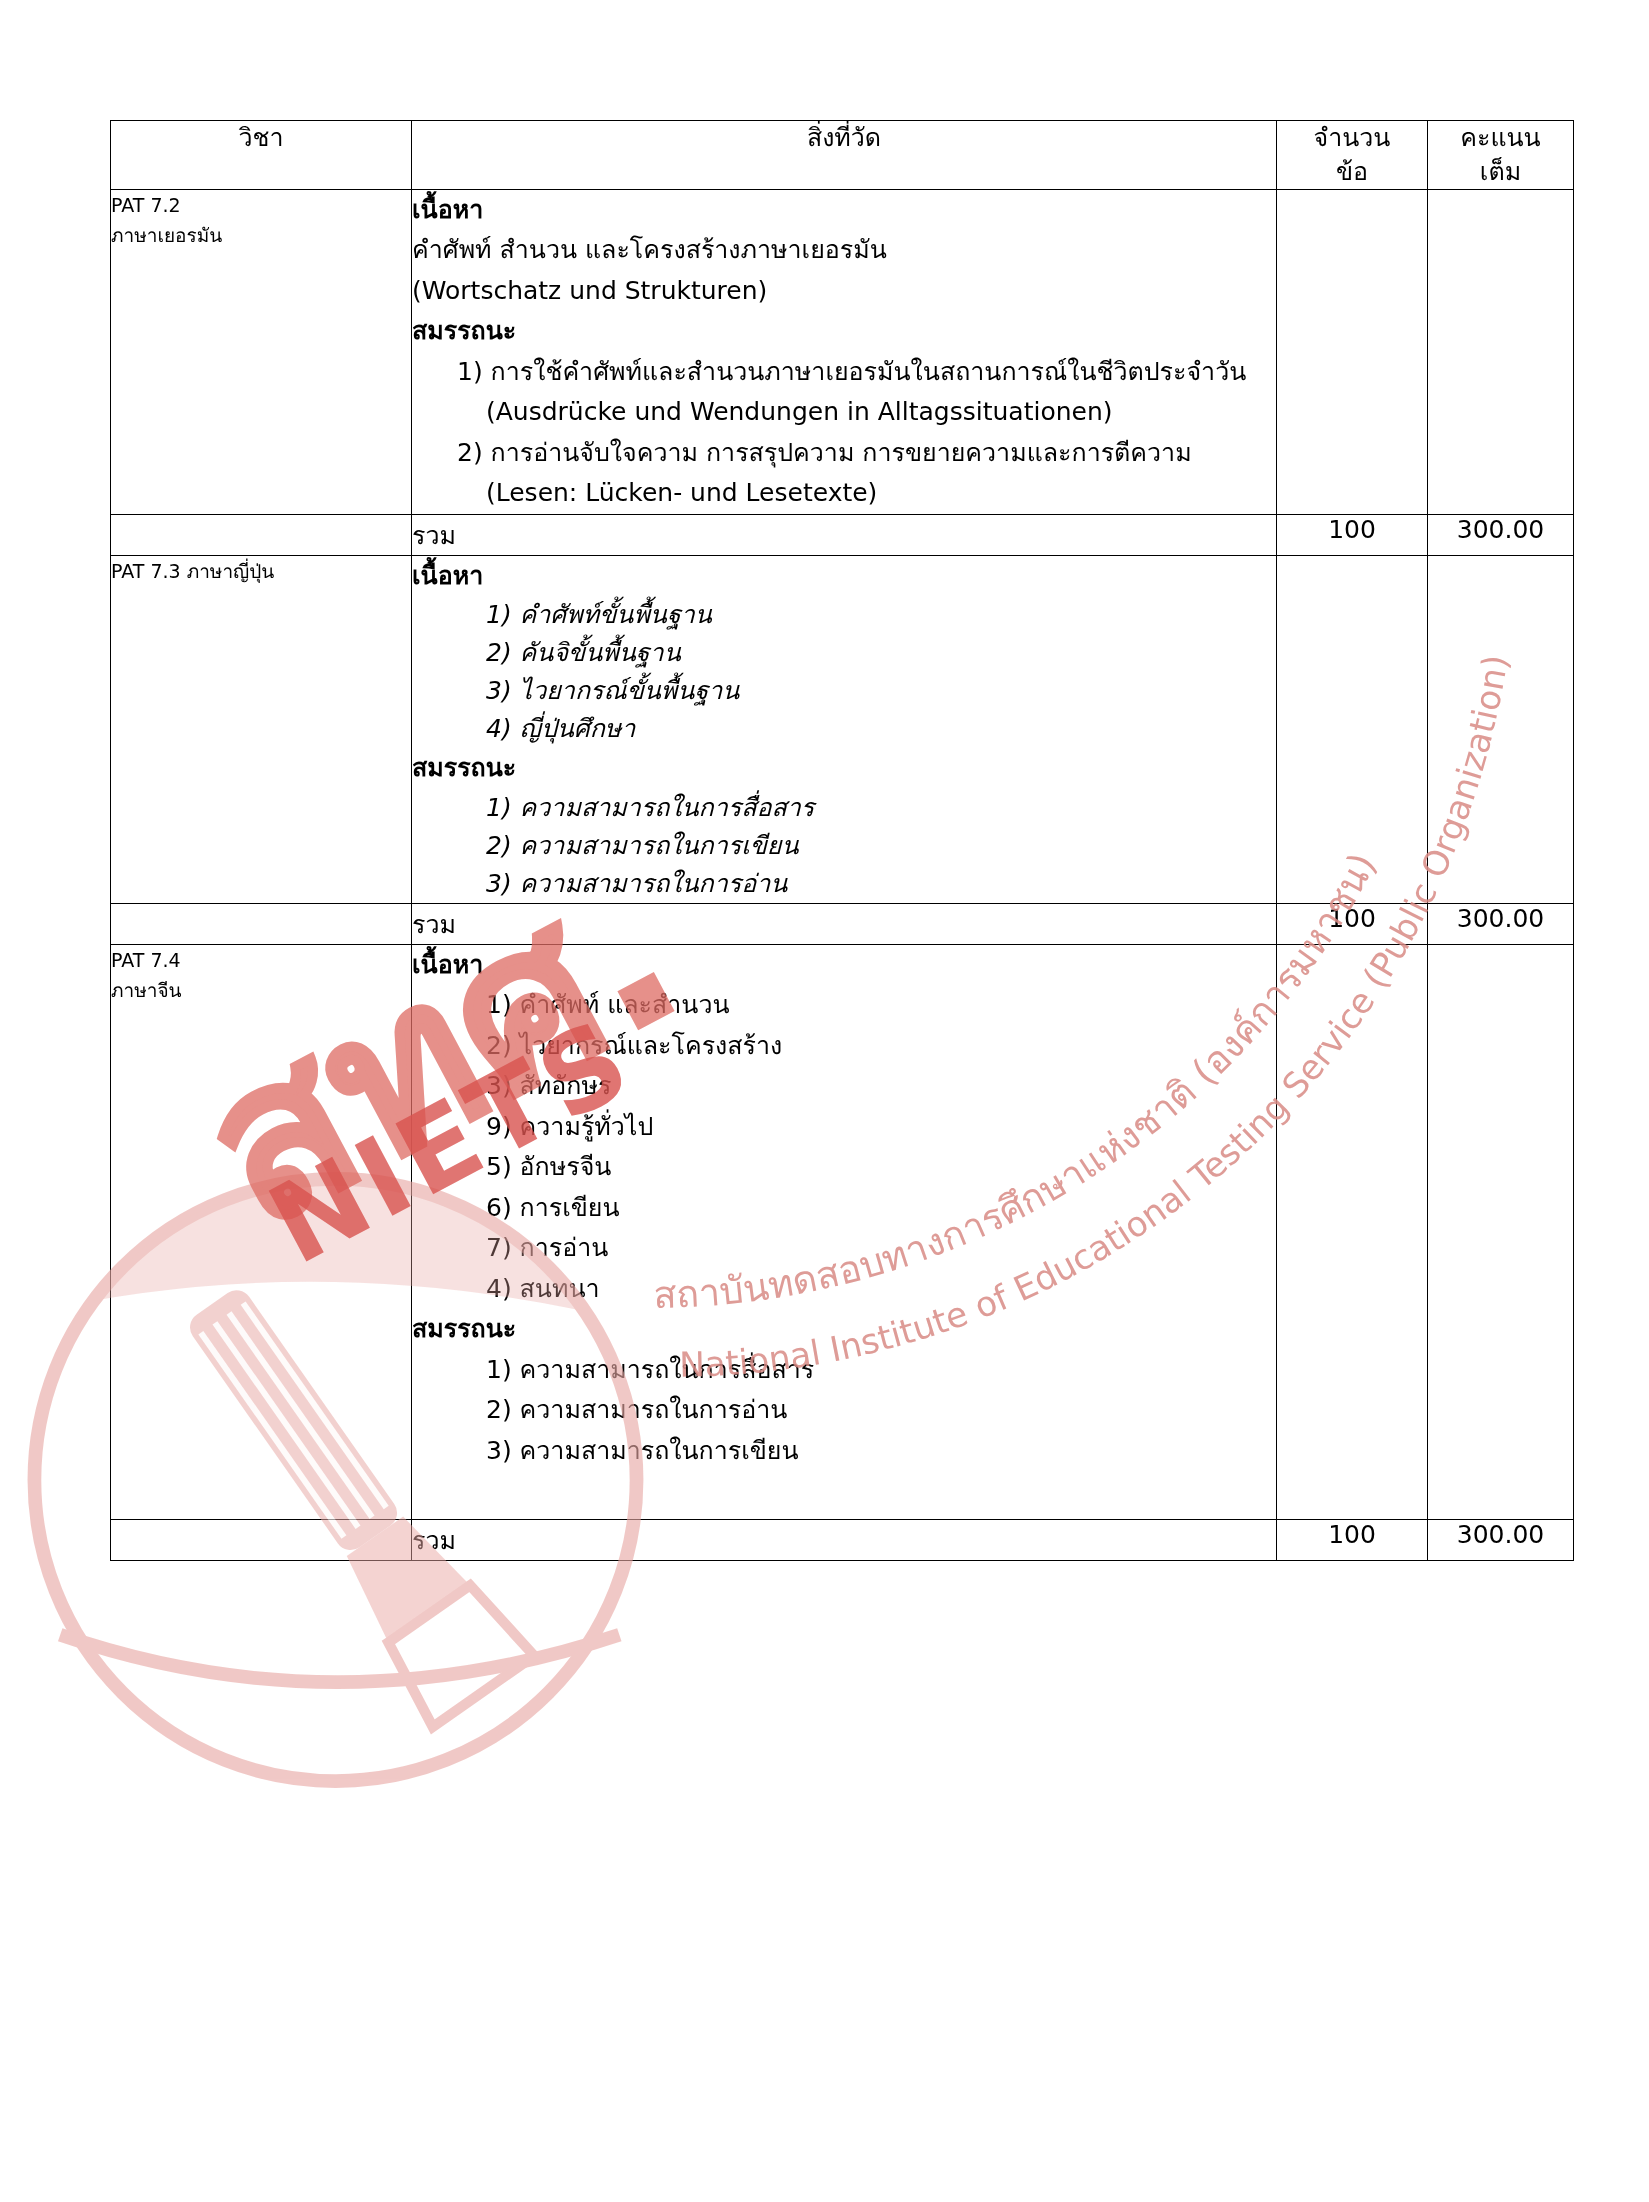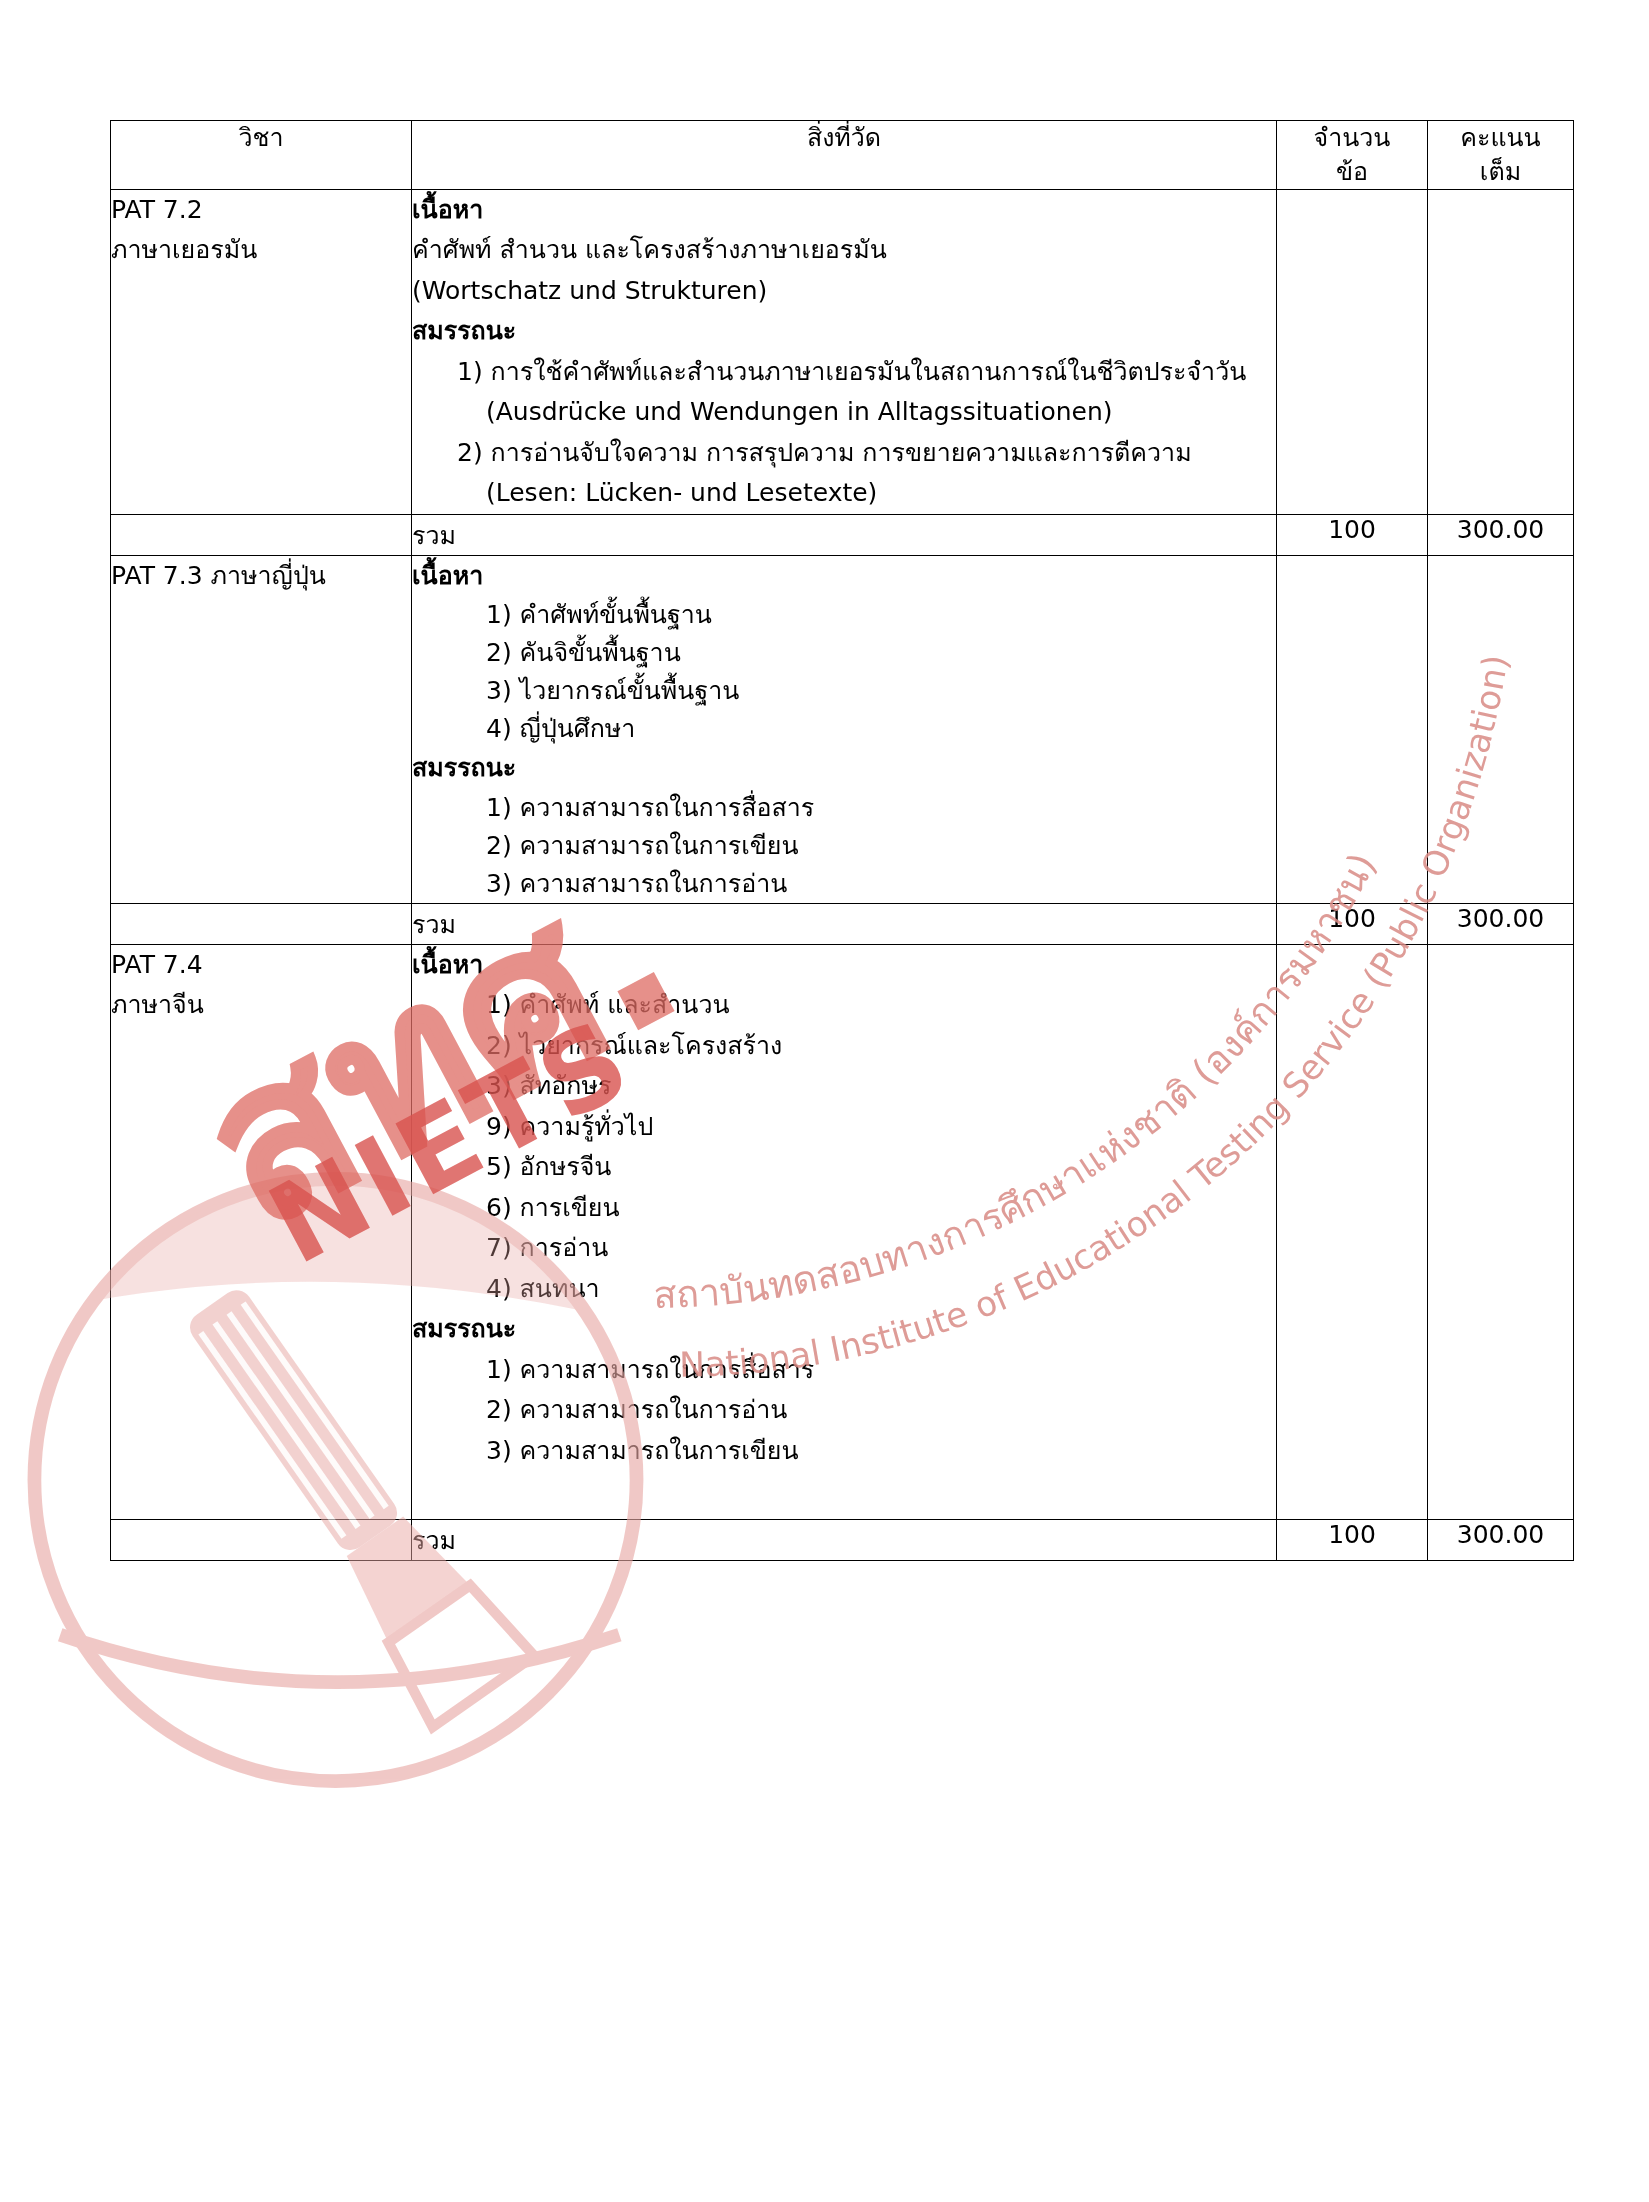--- a/index.html
+++ b/index.html
@@ -64,29 +64,29 @@
     padding: 19px 5.2px 20.6px 5.2px;
   }
 
   .cell-pad {
     padding: 15.5px 13.8px 17px 15.5px;
     font-size: 25px;
     line-height: 1.62;
   }
   .cell-subject {
     padding: 15.5px 8.6px 8.6px 15.5px;
-    font-size: 25px;
+    font-size: 19px;
     line-height: 1.62;
   }
   .bold { font-weight: bold; }
   .lvl1 {
     padding-left: 74px;
     text-indent: 0;
   }
-  .tight { line-height: 1.52; }
+  .tight { line-height: 1.52; font-style: italic; }
 
   .sum-label {
     text-align: left;
     vertical-align: middle;
     font-size: 25px;
     padding: 12px 5.2px 13.8px 5.2px;
   }
   .sum-val {
     text-align: center;
     vertical-align: middle;

